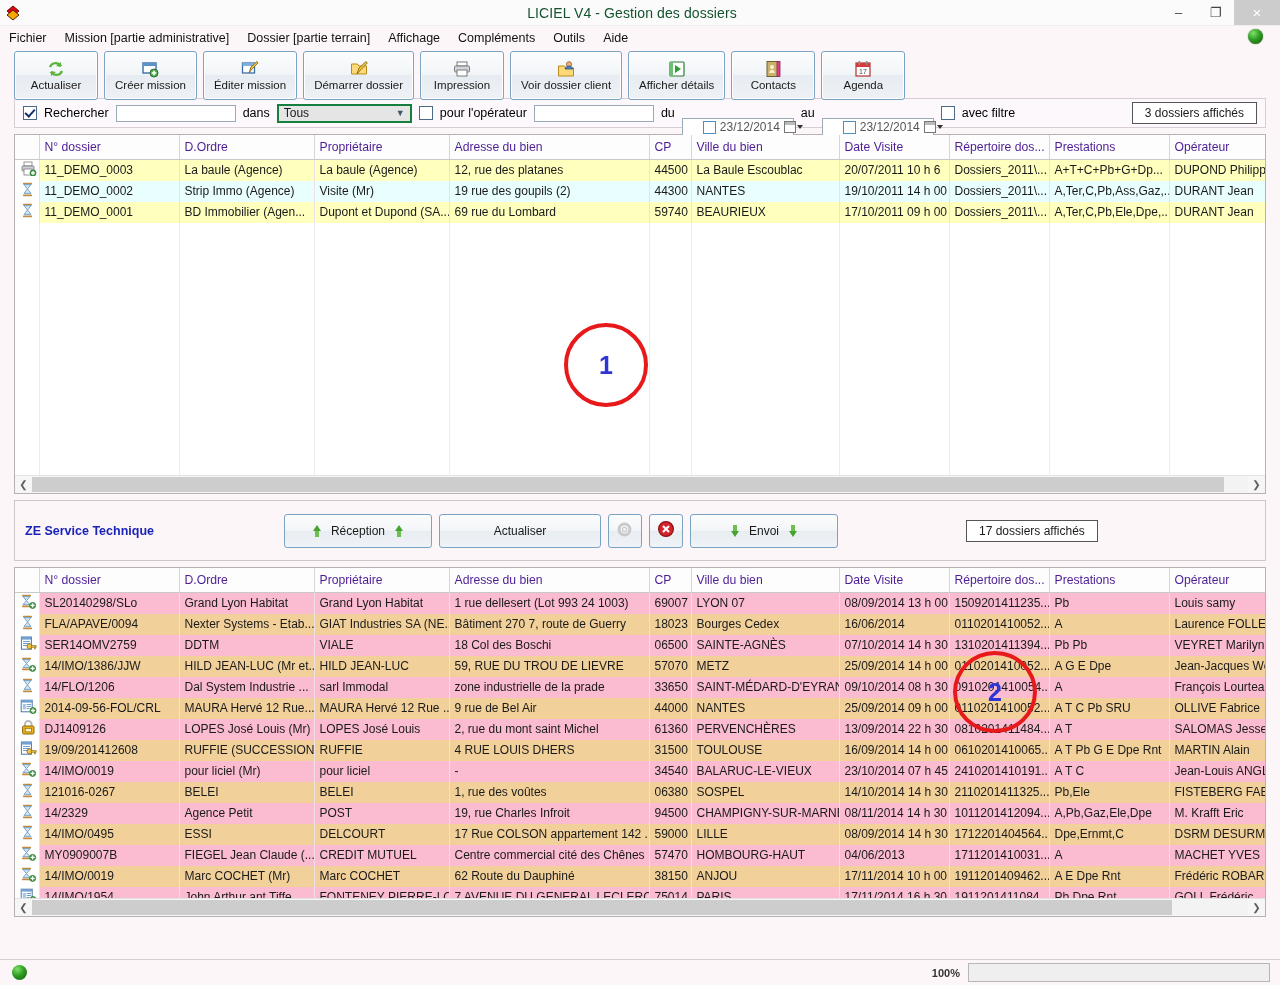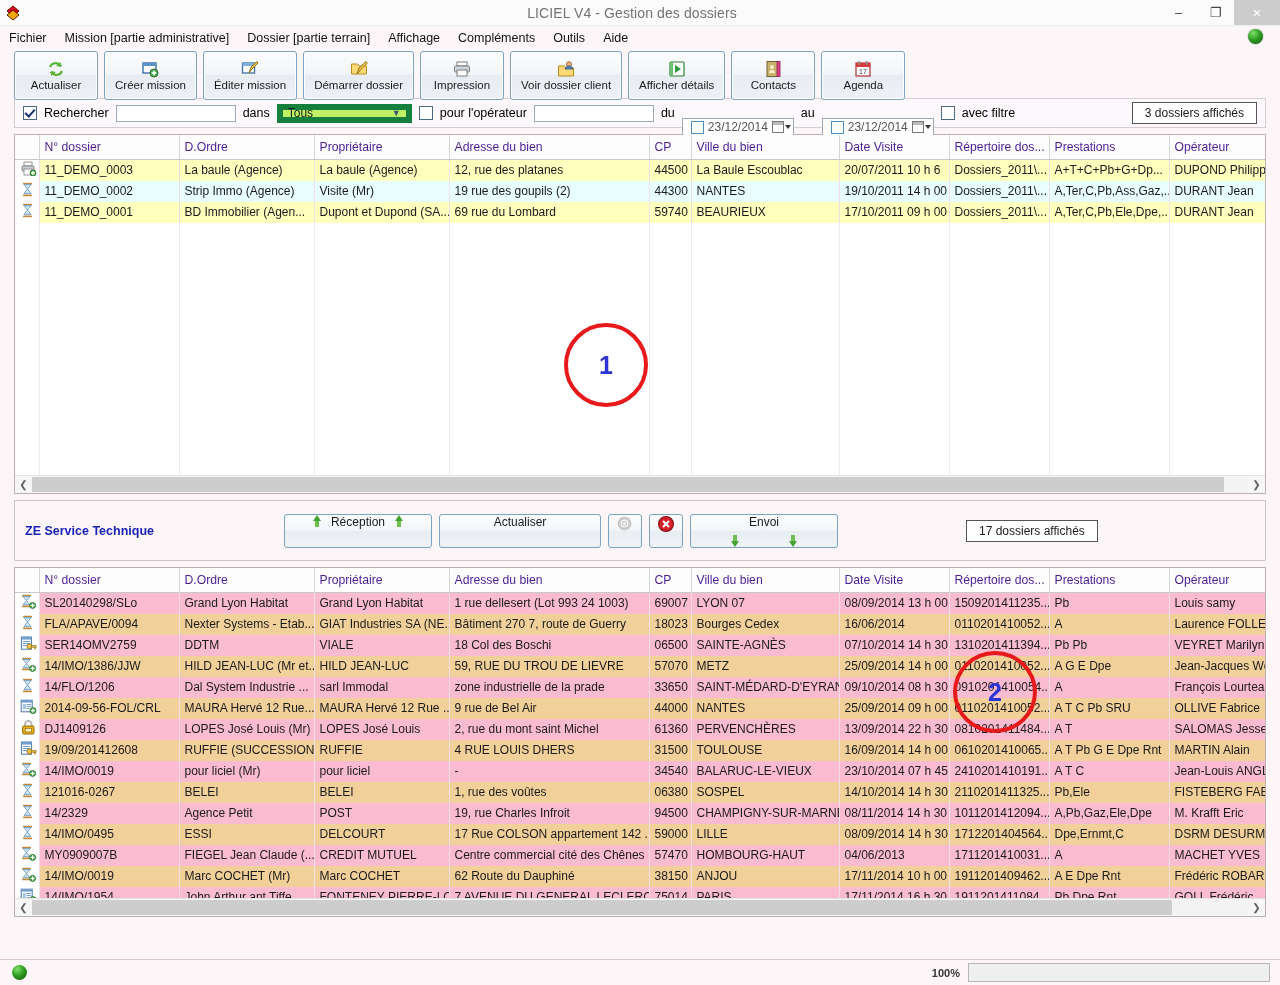--- a/index.html
+++ b/index.html
@@ -11,21 +11,21 @@
     background:#fdf7fa;
     -webkit-font-smoothing:antialiased;
   }
   .app{width:1280px;height:985px;position:relative;background:#fdf6f9;}
 
   
   .titlebar{height:25px;background:#fbfbfb;border-bottom:1px solid #eee;
     display:flex;align-items:center;position:relative;}
   .app-logo{width:26px;height:25px;display:flex;align-items:center;justify-content:center;}
   .app-logo svg{display:block;}
-  .title-text{position:absolute;left:0;right:16px;text-align:center;font-size:14px;color:#737373;
+  .title-text{position:absolute;left:0;right:16px;text-align:center;font-size:14px;color:#14532d;
     letter-spacing:.1px;pointer-events:none;}
   .win-btns{margin-left:auto;display:flex;height:25px;}
   .win-btn{width:37px;height:25px;display:flex;align-items:center;justify-content:center;
     font-size:13px;color:#444;}
   .win-btn.close{background:#cccccc;color:#fff;font-size:15px;width:46px;}
 
   
   .menubar{height:23px;display:flex;align-items:center;gap:0px;
     background:#fdf6f9;position:relative;}
   .menu-item{padding:3px 9px;font-size:12.5px;color:#111;white-space:nowrap;}
@@ -48,25 +48,25 @@
   
   .searchbar{margin:3px 14px 0 14px;height:28px;border:1px solid #d8cdd4;background:#fdf8fb;
     display:flex;align-items:center;padding:0 8px;gap:7px;}
   .chk{width:12px;height:12px;border:1px solid #4a6a86;background:#fff;position:relative;
     display:inline-block;flex:0 0 auto;}
   .chk.on::after{content:"";position:absolute;left:3px;top:0px;width:4px;height:8px;
     border:solid #16306e;border-width:0 2px 2px 0;transform:rotate(42deg);}
   .sb-label{font-size:12.5px;color:#000000;white-space:nowrap;}
   .txtinput{height:17px;border:1px solid #9aaab6;background:#fff;width:120px;font-size:12px;
     padding:0 3px;box-sizing:border-box;font-family:inherit;}
-  .selbox{height:19px;border:6px solid #15803d;background:#bef264;width:135px;font-size:12px;
+  .selbox{height:19px;border:2px solid #15803d;background:#e5e5e5;width:135px;font-size:12px;
     display:flex;align-items:center;padding:0 2px 0 5px;box-sizing:border-box;}
   .selbox .cv{margin-left:auto;color:#3b566e;font-size:9px;padding-right:3px;}
   .datebox{height:19px;border:1px solid #9aaab6;background:#fff;width:112px;font-size:12px;
-    display:flex;align-items:center;gap:4px;padding:0 2px 0 8px;box-sizing:border-box;color:#555;margin-top:28px;}
+    display:flex;align-items:center;gap:4px;padding:0 2px 0 20px;box-sizing:border-box;color:#555;margin-top:28px;}
   .datebox .dchk{width:11px;height:11px;border:1px solid #4a8ec2;background:#fff;flex:0 0 auto;}
   .datebox .cal{margin-left:auto;display:flex;align-items:center;gap:1px;}
   .cal-ic{width:12px;height:12px;border:1px solid #777;background:
       linear-gradient(to bottom,#bbb 0 3px,#fff 3px 100%);box-sizing:border-box;}
   .caret{width:0;height:0;border-left:3.5px solid transparent;border-right:3.5px solid transparent;
     border-top:4px solid #333;}
   .countbox{height:20px;border:1px solid #555;background:#fff;padding:0 12px;display:flex;
     align-items:center;font-size:12px;margin-left:auto;}
 
   
@@ -101,21 +101,21 @@
   .hs-track{flex:1;height:15px;background:#f3f3f3;position:relative;}
   .hs-thumb{position:absolute;left:0;top:0;height:15px;background:#cdcdcd;}
 
   
   .midbar{margin:6px 14px 0 14px;height:59px;border:1px solid #cfc4cb;background:#fdf6f9;
     display:flex;align-items:center;padding:0 10px;}
   .ze-title{color:#1a23b8;font-weight:bold;font-size:12.5px;}
   .mid-btns{display:flex;align-items:center;gap:7px;margin-left:130px;}
   .mbtn{height:32px;border:1px solid #7aa3c4;border-radius:3px;
     background:linear-gradient(to bottom,#fbfcfd 0%,#f3f6f9 48%,#e8edf2 50%,#eff3f7 100%);
-    display:flex;justify-content:center;gap:10px;padding:0 12px;font-size:12px;}
+    display:flex;align-items:center;justify-content:center;gap:10px;padding:0 12px;font-size:12px;}
   .mbtn.wide{width:122px;}
   .mbtn.sq{width:32px;padding:0;}
   .arw{display:inline-flex;flex-direction:column;align-items:center;}
   .arw .stem{width:4px;height:6px;background:#6dc04f;}
   .arw.dn{flex-direction:column-reverse;}
   .arw.dn .head{border-top:6px solid #45a32f;border-bottom:none;}
   .arw .head{width:0;height:0;border-left:4px solid transparent;border-right:4px solid transparent;
     border-bottom:6px solid #45a32f;}
   .count2{height:20px;border:1px solid #555;background:#fff;padding:0 12px;display:flex;
     align-items:center;font-size:12px;margin-left:128px;}

